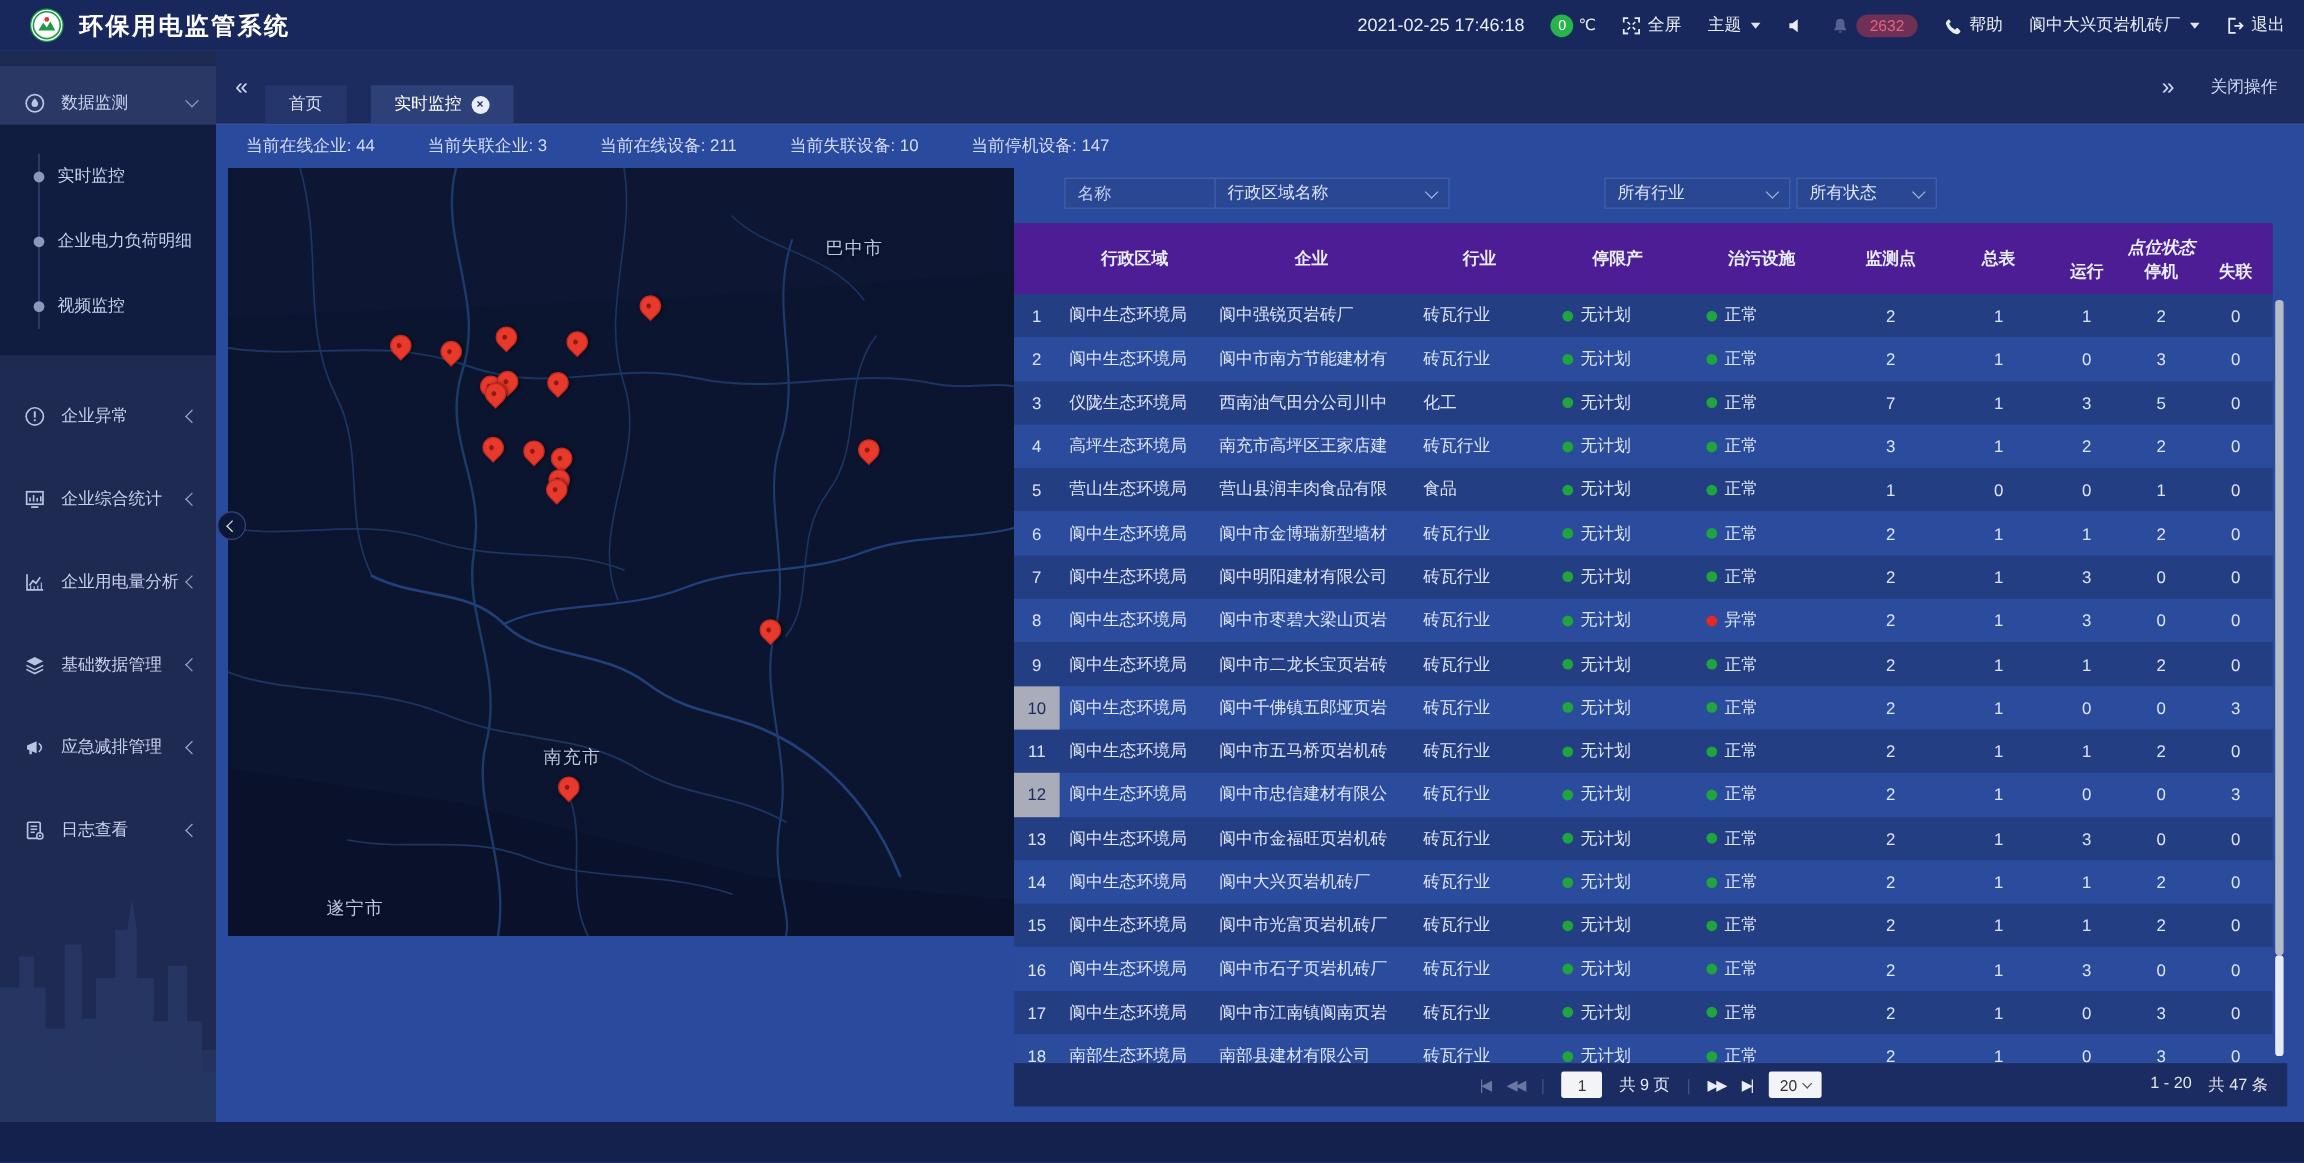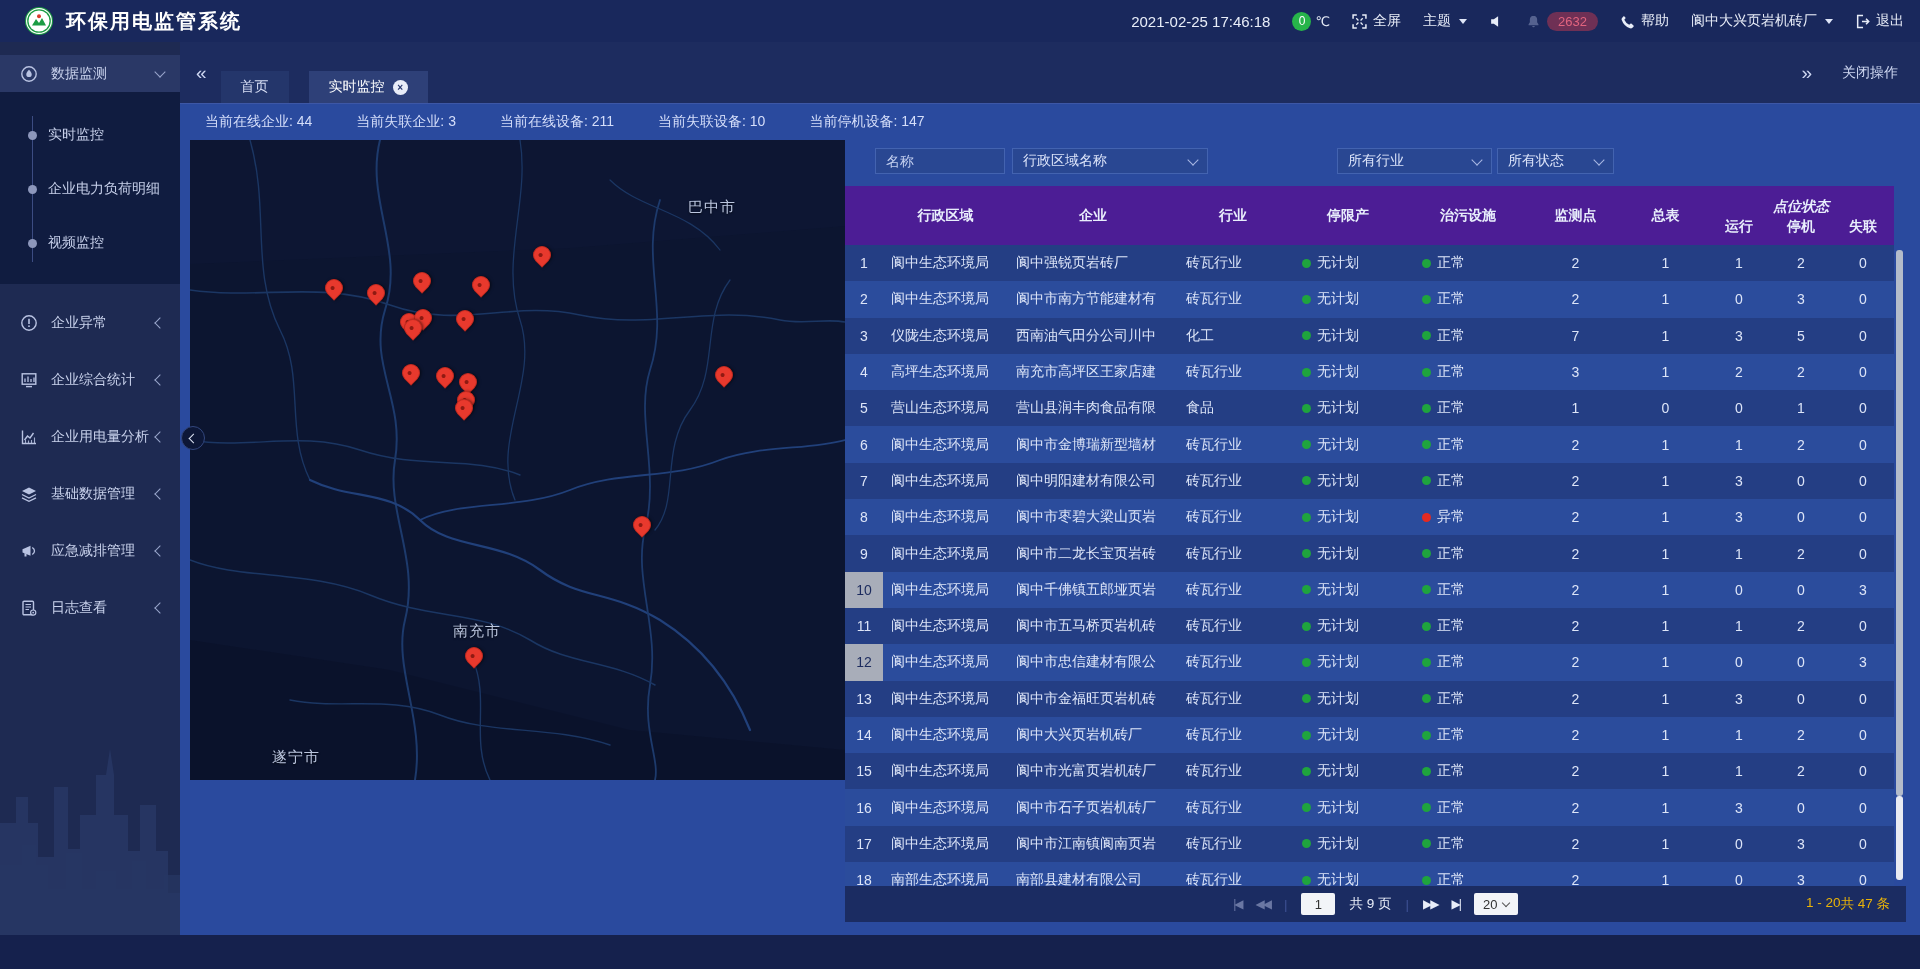--- a/index.html
+++ b/index.html
@@ -14,21 +14,21 @@
   .temp{display:flex;align-items:center;gap:4px}
   .temp i{font-style:normal;width:19px;height:19px;border-radius:50%;background:#27b44a;color:#fff;
           display:flex;align-items:center;justify-content:center;font-size:12px}
   .temp u{text-decoration:none;font-size:13px}
   .hbtn{display:flex;align-items:center;gap:6px;cursor:pointer;position:relative}
   .hic{width:15px;height:15px}
   .caret{width:0;height:0;border-left:4px solid transparent;border-right:4px solid transparent;border-top:5px solid #dfe6f8;margin-left:2px}
   .badge{font-style:normal;font-weight:normal;background:#6f3055;color:#e2647f;border-radius:10px;padding:2px 11px;font-size:13px}
   
   .sidebar{position:absolute;left:0;top:42px;width:180px;bottom:34px;background:#1e2a52;overflow:hidden;z-index:20}
-  .sec{height:37px;display:flex;align-items:center;padding:0 16px 0 20px;color:#c9d2ec;font-size:14px;cursor:pointer;margin-top:20px}
+  .sec{height:37px;display:flex;align-items:center;padding:12px 16px 0 20px;color:#c9d2ec;font-size:14px;cursor:pointer;margin-top:20px}
   .sec.open{background:#2a3866;margin-top:13px}
   .sec .ic{width:18px;height:18px;margin-right:13px;color:#b9c3e2;flex:none}
   .sec .lbl{flex:1}
   .chev{width:7px;height:7px;border-right:1.6px solid #9aa6cc;border-bottom:1.6px solid #9aa6cc;flex:none}
   .chev.down{transform:rotate(45deg);margin-top:-3px}
   .chev.left{transform:rotate(135deg)}
   .submenu{background:#101c40;padding:16px 0 14px;position:relative;margin-top:0}
   .submenu::before{content:'';position:absolute;left:32px;top:24px;bottom:22px;width:1px;background:#3c4c82}
   .subitem{height:54px;display:flex;align-items:center;padding-left:48px;color:#c6cfe9;font-size:14px;position:relative;cursor:pointer}
   .subitem::before{content:'';position:absolute;left:28px;width:9px;height:9px;border-radius:50%;background:#8d97bb}
@@ -89,21 +89,21 @@
   .pager{position:absolute;left:0;bottom:0;width:100%;height:36px;background:#1b2c62;display:flex;align-items:center;
          justify-content:center;gap:14px;font-size:13.5px;color:#e8edf8}
   .pic{letter-spacing:-2px;cursor:pointer;font-size:12px}
   .pic.dis{color:#6a77a3;cursor:default}
   .pdiv{color:#3e5295}
   .pbox{width:34px;height:22px;background:#f2f4f8;color:#333;border-radius:2px;display:flex;align-items:center;
         justify-content:center;font-size:13px;cursor:text}
   .psel{min-width:44px;height:22px;background:#f2f4f8;color:#333;border-radius:2px;display:flex;align-items:center;
         justify-content:center;gap:5px;font-size:13px;cursor:pointer}
   .psel .chev{width:5px;height:5px;border-color:#555;transform:rotate(45deg);margin-top:-3px}
-  .prange{position:absolute;right:16px;display:flex;color:#eab308}
+  .prange{position:absolute;right:16px;display:flex;gap:14px;color:#e5e5e5}
   
   .footer{position:absolute;left:0;right:0;bottom:0;height:34px;background:#15214d}
 </style>
 </head>
 <body>
 
 <header class="hdr">
   <span class="logo">
     <svg viewBox="0 0 30 30">
         <circle cx="15" cy="15" r="14" fill="#1b9c44"></circle>
@@ -307,21 +307,21 @@
       <span class="pin" style="left: 443px; top: 376px;"></span>
       <span class="pin" style="left: 275px; top: 507px;"></span>
     </div>
 </div>
 <div class="handle">
     <i class="chev left"></i>
   </div>
 
 <div class="rpanel">
   <div class="filters">
-    <input class="inp" style="left: 30px; width: 130px;" placeholder="名称">
+    <input class="inp" style="left: 42px; width: 130px;" placeholder="名称">
     <div class="sel" style="left:167px;width:196px">
         <span class="sv">行政区域名称</span>
         <i class="chev down"></i>
       </div>
     <div class="sel" style="left:492px;width:155px">
         <span class="sv">所有行业</span>
         <i class="chev down"></i>
       </div>
     <div class="sel" style="left:652px;width:117px">
         <span class="sv">所有状态</span>

